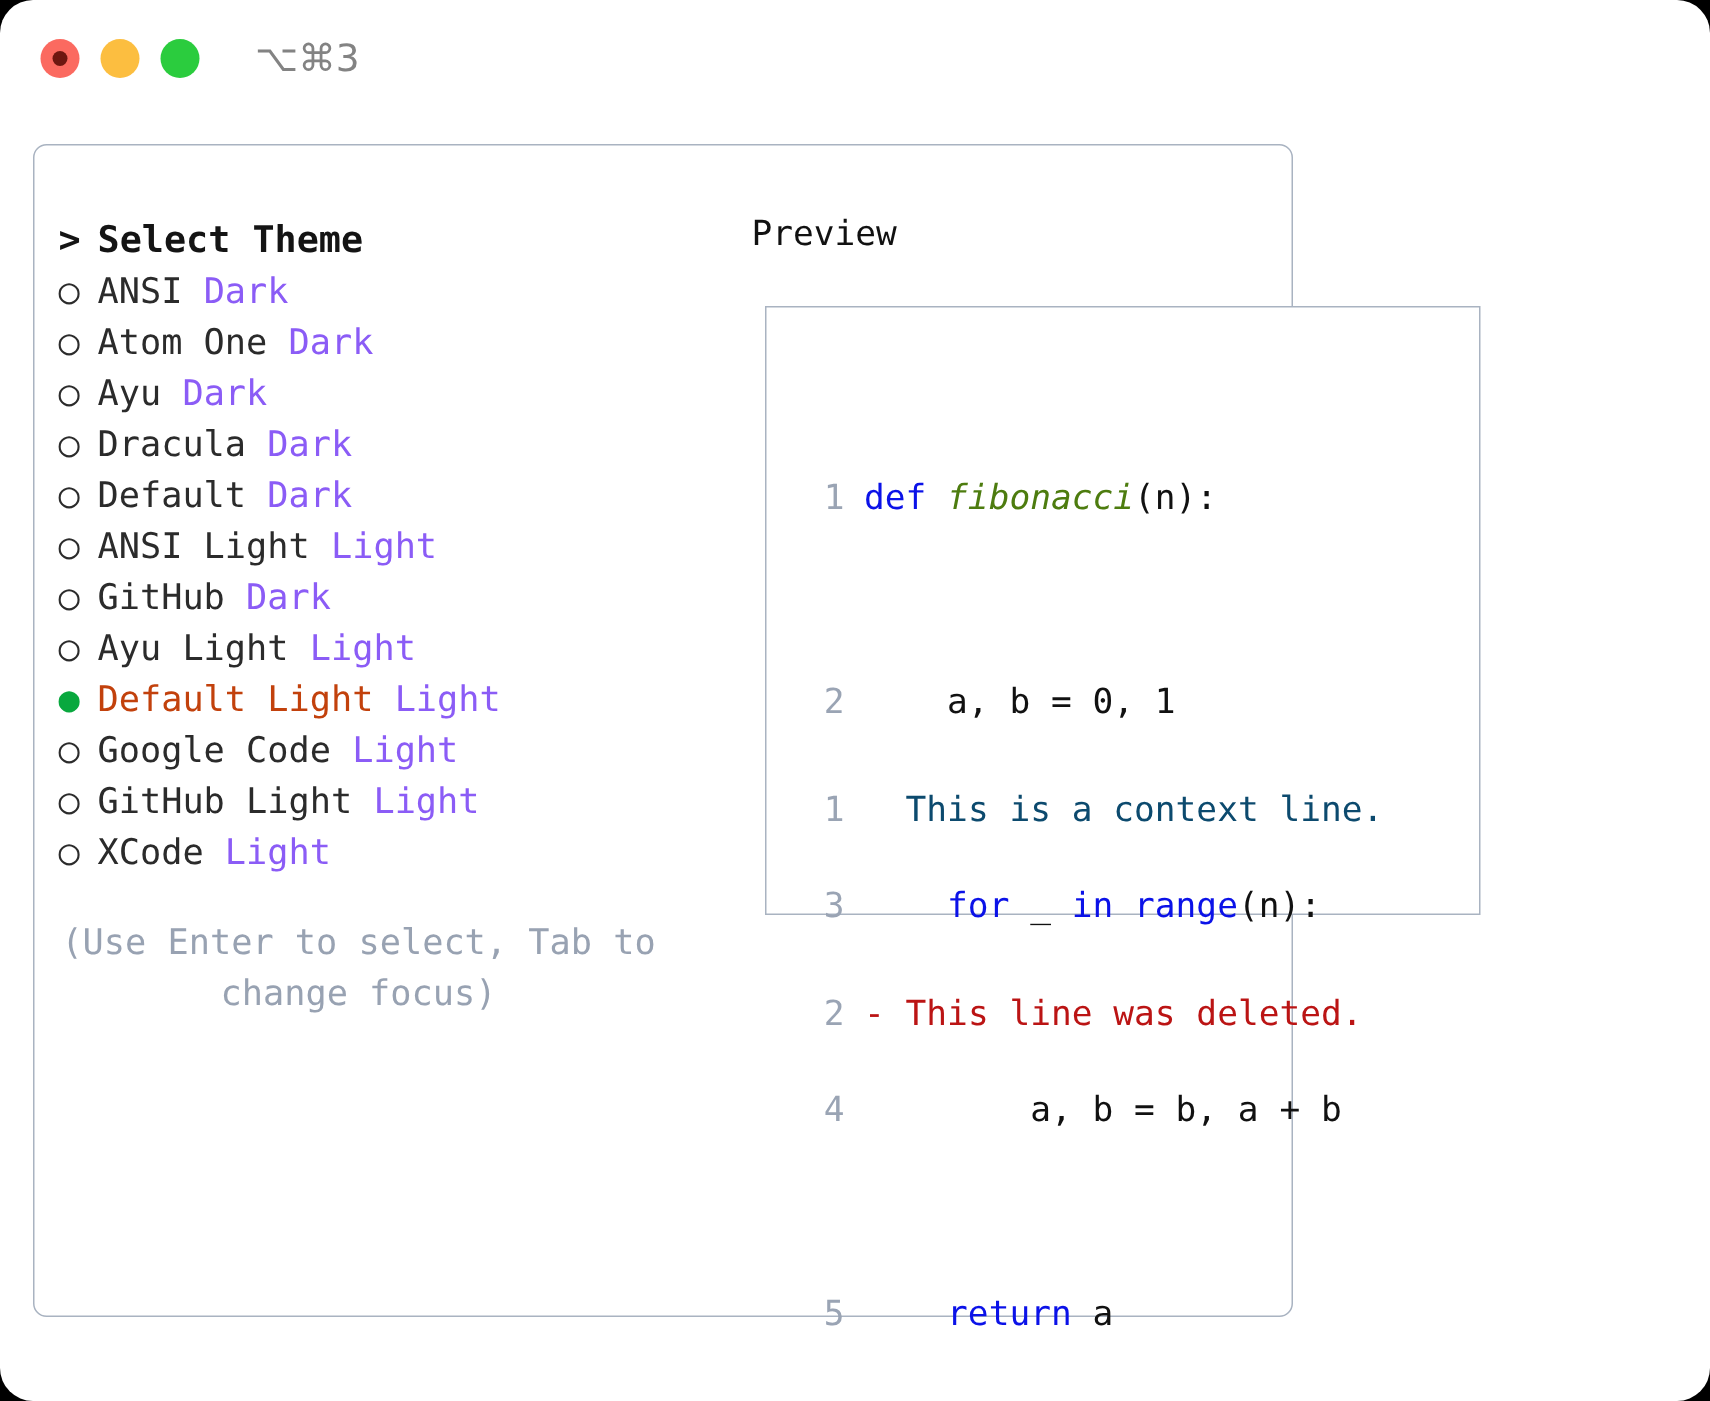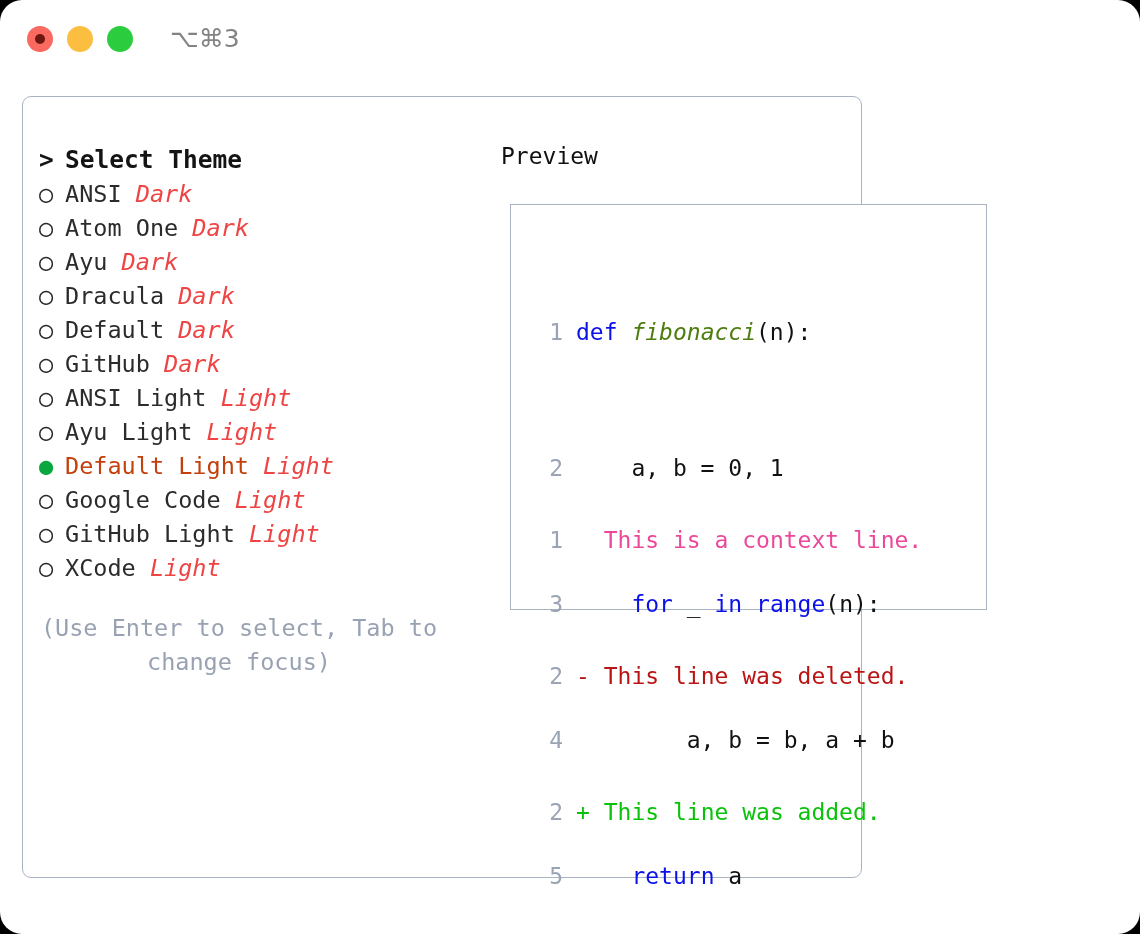--- a/index.html
+++ b/index.html
@@ -89,22 +89,21 @@
     white-space: nowrap;
     color: #2b2b2b;
   }
   .bullet {
     display: inline-block;
     width: 26px;
     text-align: left;
   }
   .row .name { }
   .row .tag {
-    color: #ef4444;
-    font-style: italic;
+    color: #8b5cf6;
   }
   .row.header {
     font-weight: bold;
     color: #141414;
     font-size: 24.5px;
   }
   .row.selected .name { color: #c2410c; }
   .row.selected .bullet { color: #09a83e; }
 
   #apply-block { margin-top: 30px; }
@@ -162,21 +161,21 @@
   .pl  { color: #111111; }
 
   #diff {
     position: absolute;
     left: 30px;
     top: 250px;
     font-size: 23px;
     line-height: 34px;
     white-space: pre;
   }
-  .ctx { color: #ec4899; }
+  .ctx { color: #0c4a6e; }
   .del { color: #bb1414; }
   .add { color: #0ac20a; }
 </style>
 </head>
 <body>
 
 <div id="window">
 
   <div id="titlebar">
     <div class="dot" id="dot-close"></div>
@@ -207,25 +206,25 @@
 
       <div class="row">
         <span class="bullet">○</span><span class="name">Dracula</span><span class="tag"> </span><span class="tag">Dark</span>
       </div>
 
       <div class="row">
         <span class="bullet">○</span><span class="name">Default</span><span class="tag"> </span><span class="tag">Dark</span>
       </div>
 
       <div class="row">
+        <span class="bullet">○</span><span class="name">ANSI Light</span><span class="tag"> </span><span class="tag">Light</span>
+      </div>
+
+      <div class="row">
         <span class="bullet">○</span><span class="name">GitHub</span><span class="tag"> </span><span class="tag">Dark</span>
-      </div>
-
-      <div class="row">
-        <span class="bullet">○</span><span class="name">ANSI Light</span><span class="tag"> </span><span class="tag">Light</span>
       </div>
 
       <div class="row">
         <span class="bullet">○</span><span class="name">Ayu Light</span><span class="tag"> </span><span class="tag">Light</span>
       </div>
 
       <div class="row selected">
         <span class="bullet">●</span><span class="name">Default Light</span><span class="tag"> </span><span class="tag">Light</span>
       </div>
 
@@ -259,18 +258,17 @@
         <div><span class="ln">4</span><span class="pl">        a, b = b, a + b</span></div>
 
         <div><span class="ln">5</span><span class="pl">    </span><span class="kw">return</span><span class="pl"> a</span></div>
       </div>
 
       <div id="diff">
         <div><span class="ln">1</span><span class="ctx"> </span><span class="ctx"> </span><span class="ctx">This is a context line.</span></div>
 
         <div><span class="ln">2</span><span class="del">-</span><span class="del"> </span><span class="del">This line was deleted.</span></div>
 
-        <div><span class="ln">2</span><span class="add">+</span><span class="add"> </span><span class="add">This line was added.</span></div>
       </div>
 
     </div>
   </div>
 </div>
 
 </body></html>

